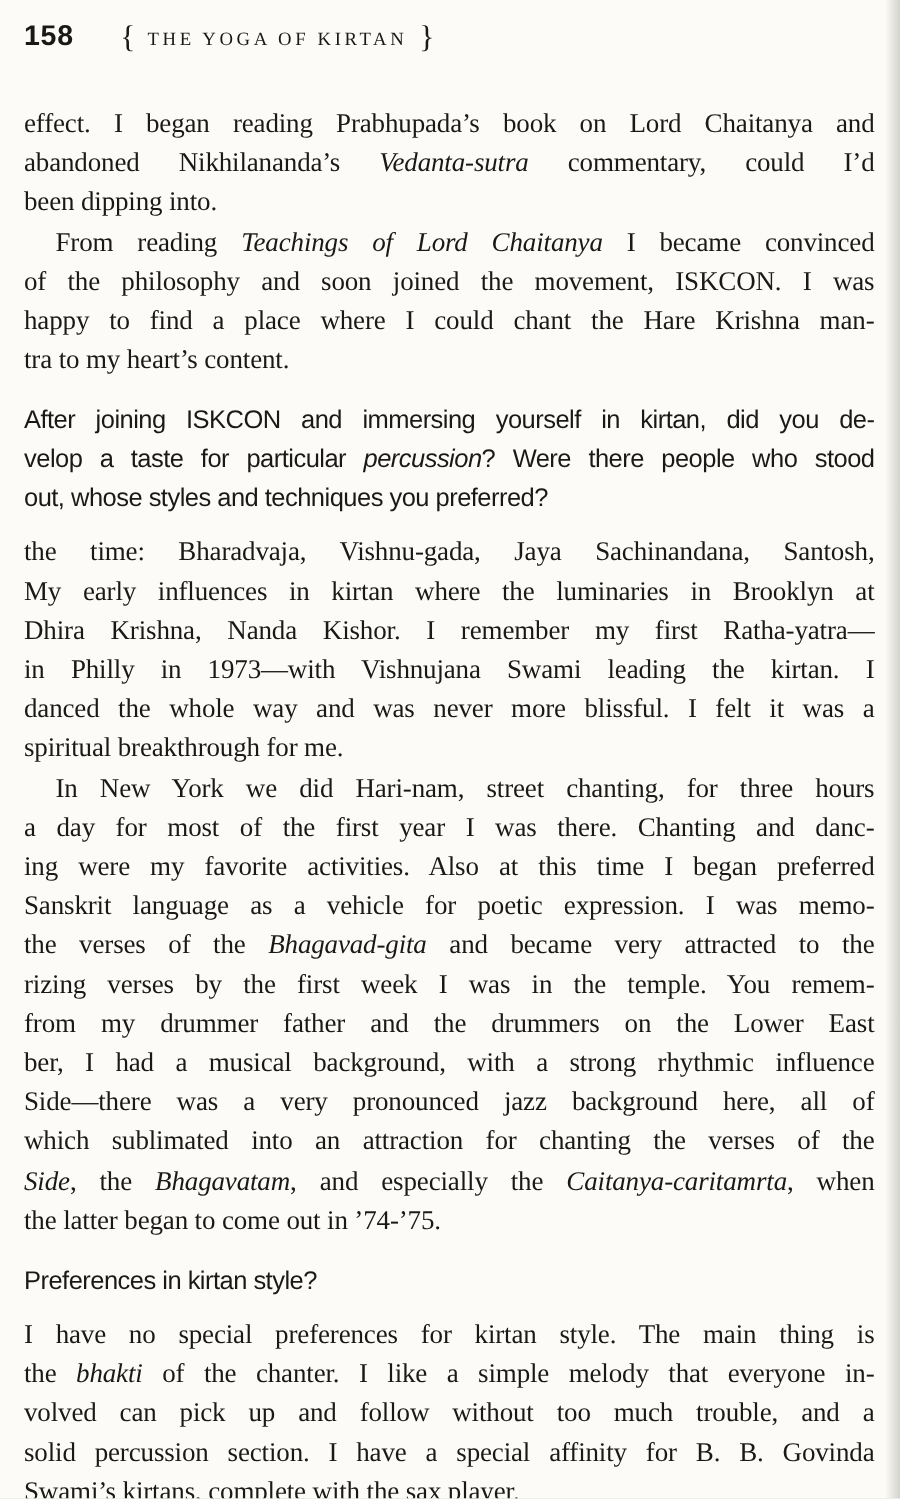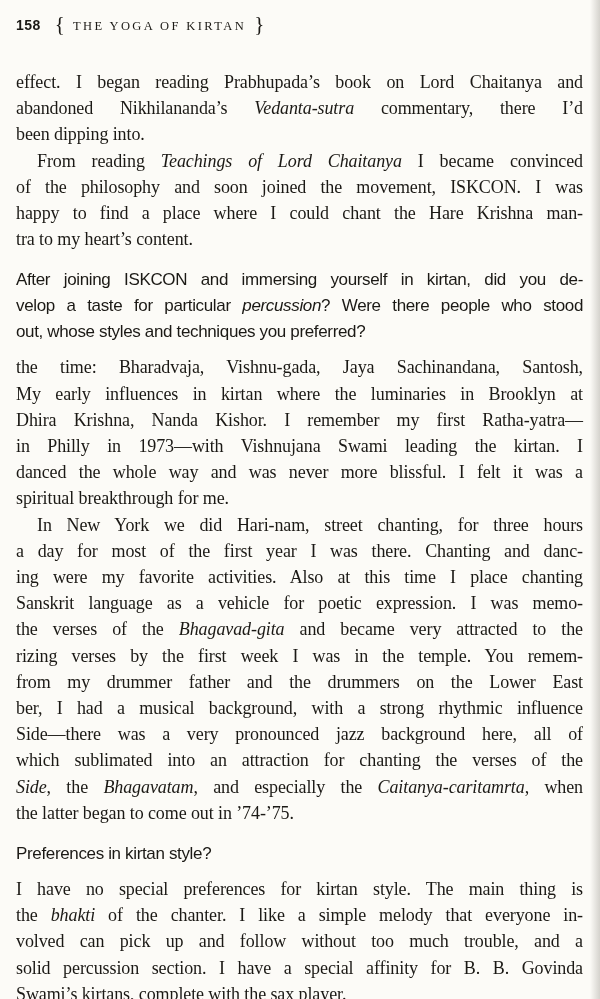--- a/index.html
+++ b/index.html
@@ -24,23 +24,23 @@
     pointer-events: none;
   }
   .page-header {
     display: flex;
     align-items: baseline;
     padding: 11px 17px 0 16px;
   }
   .page-number {
     font-family: "Liberation Sans", sans-serif;
     font-weight: bold;
-    font-size: 14px;
+    font-size: 19px;
     letter-spacing: 0.5px;
-    margin-right: 14px;
+    margin-right: 31px;
   }
   .running-title {
     font-size: 12.5px;
     letter-spacing: 2.4px;
     display: inline-flex;
     align-items: baseline;
   }
   .brace {
     font-size: 21px;
     font-weight: 400;
@@ -83,21 +83,21 @@
     <span class="page-number">158</span>
     <span class="running-title">
       <span class="brace left">{</span>
       <span>THE YOGA OF KIRTAN</span>
       <span class="brace right">}</span>
     </span>
   </header>
   <main class="page-body">
       <div class="block body-para">
         <div class="line"><span>effect. I began reading Prabhupada’s book on Lord Chaitanya and</span></div>
-        <div class="line"><span>abandoned Nikhilananda’s </span><em>Vedanta-sutra</em><span> commentary, there I’d</span></div>
+        <div class="line"><span>abandoned Nikhilananda’s </span><em>Vedanta-sutra</em><span> commentary, could I’d</span></div>
         <div class="line last"><span>been dipping into.</span></div>
       </div>
       <div class="block body-para">
         <div class="line indent"><span>From reading </span><em>Teachings of Lord Chaitanya</em><span> I became convinced</span></div>
         <div class="line"><span>of the philosophy and soon joined the movement, ISKCON. I was</span></div>
         <div class="line"><span>happy to find a place where I could chant the Hare Krishna man-</span></div>
         <div class="line last"><span>tra to my heart’s content.</span></div>
       </div>
       <div class="block question">
         <div class="line"><span>After joining ISKCON and immersing yourself in kirtan, did you de-</span></div>
@@ -108,21 +108,21 @@
         <div class="line"><span>the time: Bharadvaja, Vishnu-gada, Jaya Sachinandana, Santosh,</span></div>
         <div class="line"><span>My early influences in kirtan where the luminaries in Brooklyn at</span></div>
         <div class="line"><span>Dhira Krishna, Nanda Kishor. I remember my first Ratha-yatra—</span></div>
         <div class="line"><span>in Philly in 1973—with Vishnujana Swami leading the kirtan. I</span></div>
         <div class="line"><span>danced the whole way and was never more blissful. I felt it was a</span></div>
         <div class="line last"><span>spiritual breakthrough for me.</span></div>
       </div>
       <div class="block body-para">
         <div class="line indent"><span>In New York we did Hari-nam, street chanting, for three hours</span></div>
         <div class="line"><span>a day for most of the first year I was there. Chanting and danc-</span></div>
-        <div class="line"><span>ing were my favorite activities. Also at this time I place chanting</span></div>
+        <div class="line"><span>ing were my favorite activities. Also at this time I began preferred</span></div>
         <div class="line"><span>Sanskrit language as a vehicle for poetic expression. I was memo-</span></div>
         <div class="line"><span>the verses of the </span><em>Bhagavad-gita</em><span> and became very attracted to the</span></div>
         <div class="line"><span>rizing verses by the first week I was in the temple. You remem-</span></div>
         <div class="line"><span>from my drummer father and the drummers on the Lower East</span></div>
         <div class="line"><span>ber, I had a musical background, with a strong rhythmic influence</span></div>
         <div class="line"><span>Side—there was a very pronounced jazz background here, all of</span></div>
         <div class="line"><span>which sublimated into an attraction for chanting the verses of the</span></div>
         <div class="line"><em>Side</em><span>, the </span><em>Bhagavatam</em><span>, and especially the </span><em>Caitanya-caritamrta</em><span>, when</span></div>
         <div class="line last"><span>the latter began to come out in ’74-’75.</span></div>
       </div>

